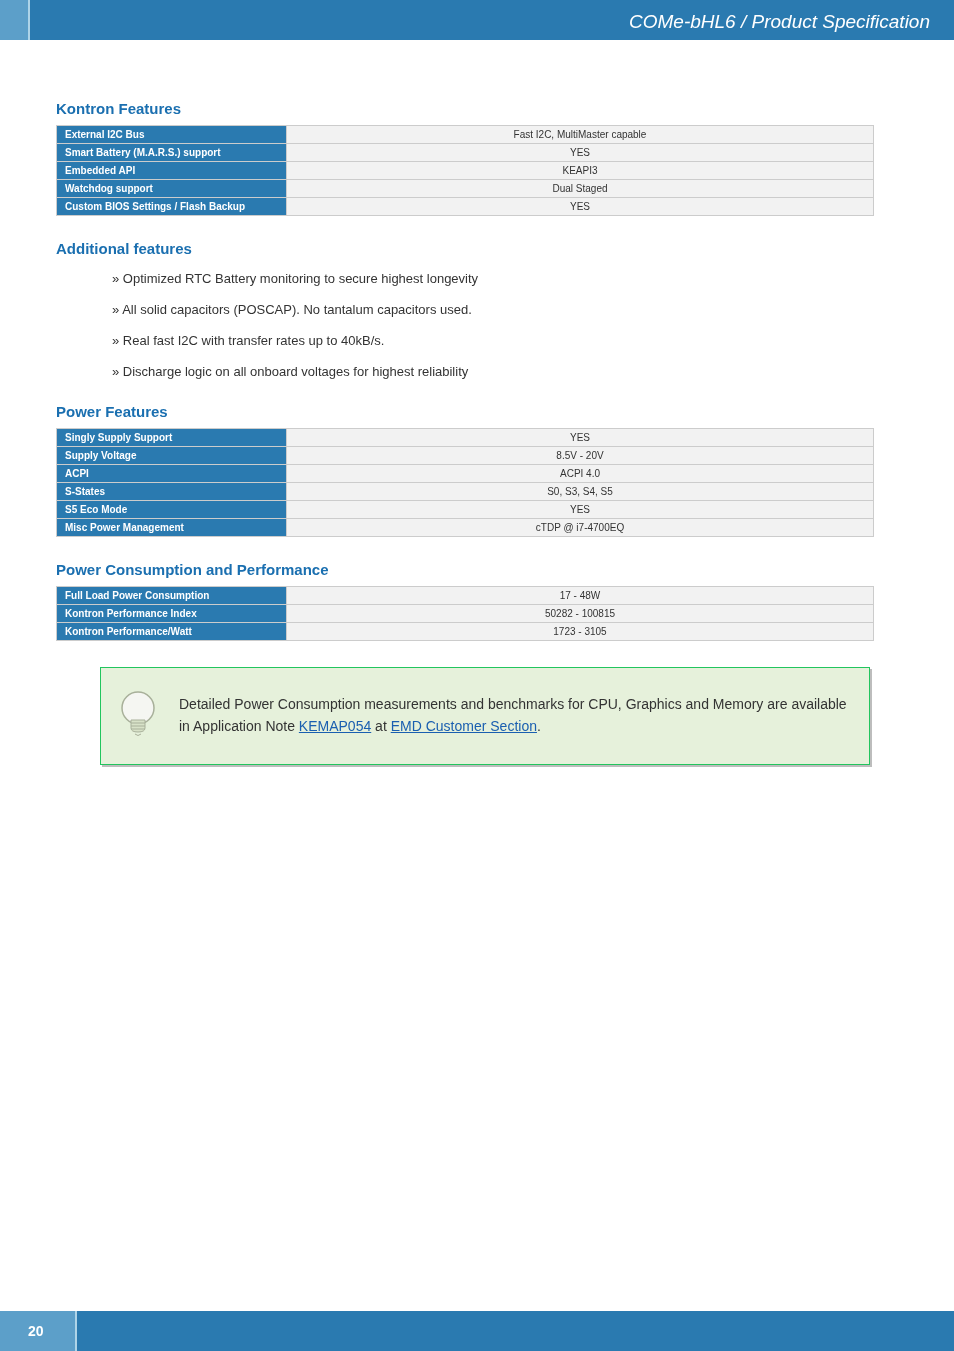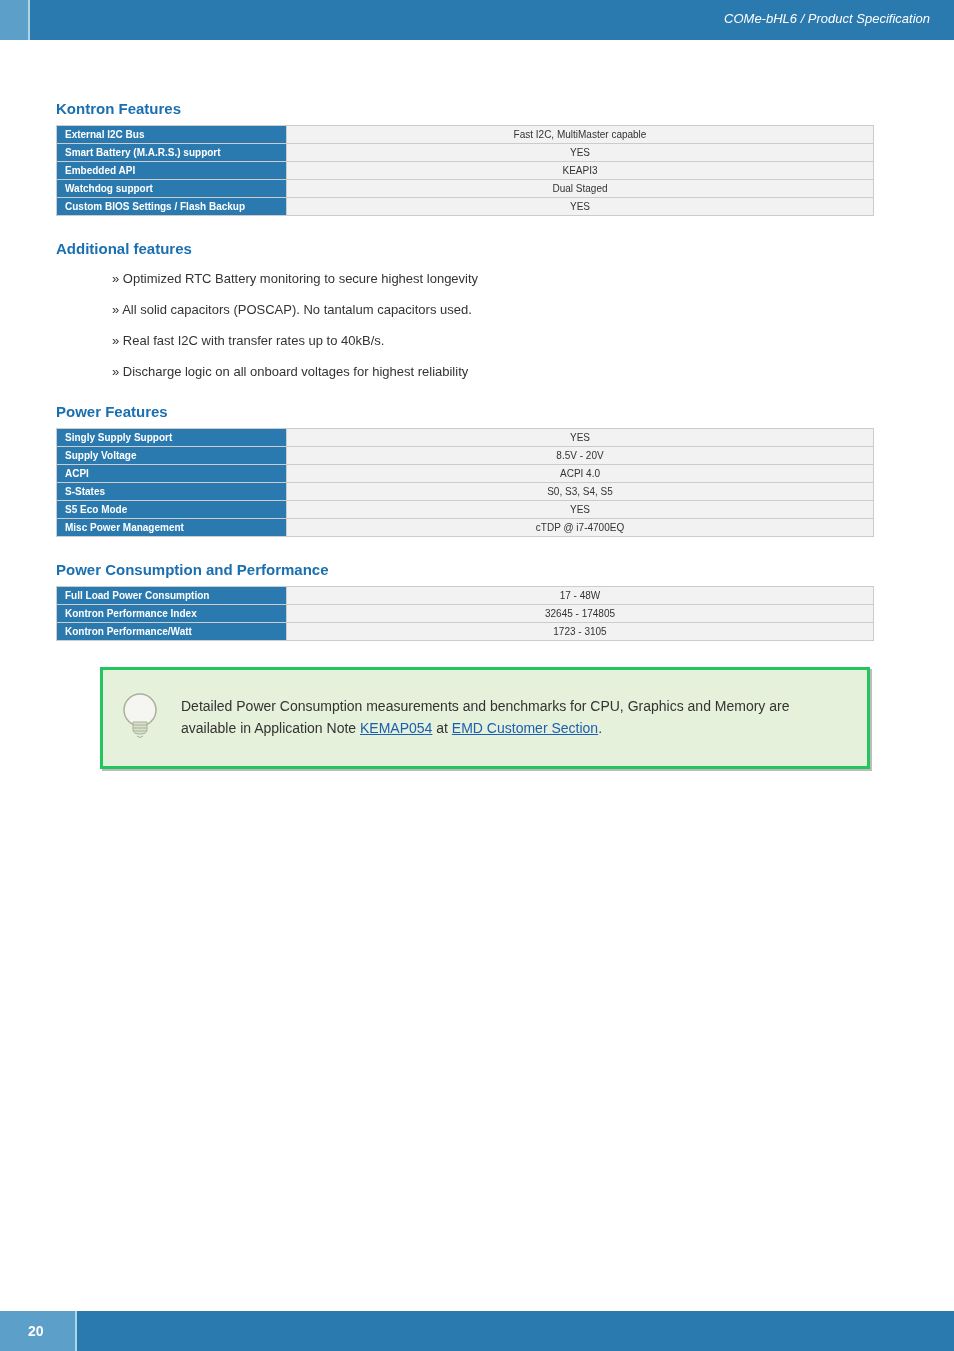--- a/index.html
+++ b/index.html
@@ -23,21 +23,21 @@
     width: 30px;
     height: 40px;
     background: #5c9fc9;
     border-right: 2px solid #aed4e8;
   }
   .header-text {
     position: absolute;
     right: 24px;
     top: 11px;
     color: #fff;
-    font-size: 13px;
+    font-size: 19px;
     font-style: italic;
   }
   .content {
     padding: 50px 80px 0 56px;
   }
   .sec-title {
     color: #1a6fb0;
     font-weight: bold;
     font-size: 15px;
     margin-top: 24px;
@@ -74,21 +74,21 @@
     list-style: none;
     margin-bottom: 16px;
     font-size: 13px;
     color: #333;
   }
   .bullets li::before {
     content: "» ";
   }
   .note-box {
     margin-top: 26px;
-    border: 3px solid #22c55e;
+    border: 1px solid #22c55e;
     background: #e6f1db;
     padding: 18px 20px 18px 12px;
     display: flex;
     align-items: center;
     gap: 16px;
     box-shadow: 2px 2px 0 #bdbdbd;
     margin-left: 44px;
     margin-right: 4px;
   }
   .bulb {
@@ -207,21 +207,21 @@
 
   <div class="sec-title">Power Consumption and Performance</div>
   <table class="spec">
     <tbody>
         <tr>
           <th>Full Load Power Consumption</th>
           <td>17 - 48W</td>
         </tr>
     <tr>
           <th>Kontron Performance Index</th>
-          <td>32645 - 174805</td>
+          <td>50282 - 100815</td>
         </tr>
     <tr>
           <th>Kontron Performance/Watt</th>
           <td>1723 - 3105</td>
         </tr>
   </tbody>
     </table>
 
   <div class="note-box">
     <div class="bulb">

